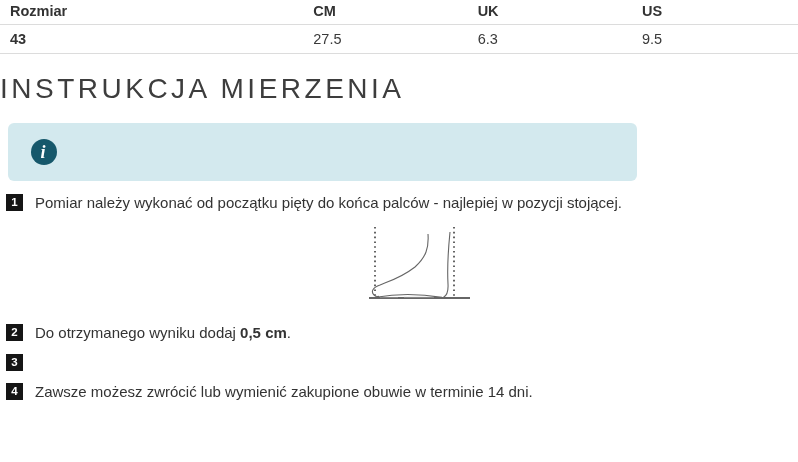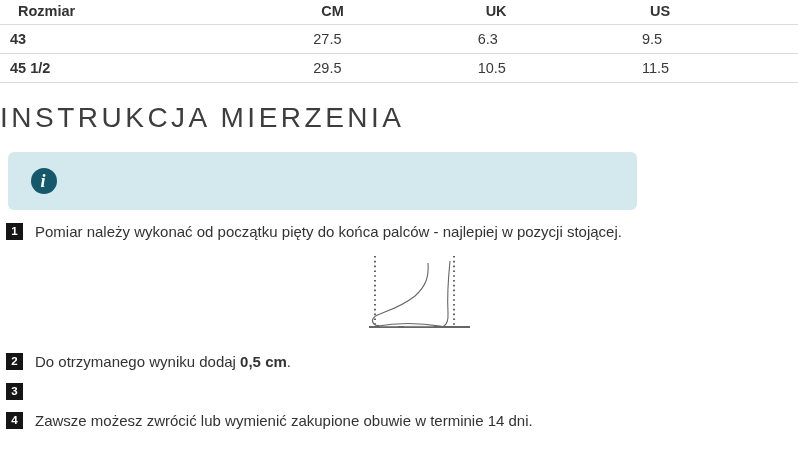--- a/index.html
+++ b/index.html
@@ -21,21 +21,21 @@
   }
   table.size-table col.c1 { width: 38%; }
   table.size-table col.c2 { width: 20.6%; }
   table.size-table col.c3 { width: 20.6%; }
   table.size-table col.c4 { width: 20.8%; }
   table.size-table th {
     text-align: left;
     font-size: 14.5px;
     font-weight: bold;
     color: #333;
-    padding: 3px 10px 5px 18px;
+    padding: 3px 10px 5px 10px;
     border-bottom: 1px solid #dcdcdc;
   }
   table.size-table td {
     text-align: left;
     font-size: 14.5px;
     color: #3a3a3a;
     padding: 6px 10px;
     border-bottom: 1px solid #dcdcdc;
     margin-top: 24px;
   }
@@ -134,26 +134,20 @@
       <th>US</th>
     </tr>
   </thead>
   <tbody>
     <tr>
       <td class="first">43</td>
       <td>27.5</td>
       <td>6.3</td>
       <td>9.5</td>
     </tr>
-    <tr>
-      <td class="first">45 1/2</td>
-      <td>29.5</td>
-      <td>10.5</td>
-      <td>11.5</td>
-    </tr>
   </tbody>
 </table>
 
 <h1 class="section-heading">INSTRUKCJA MIERZENIA</h1>
 
 <div class="infobox">
   <div class="info-icon">i</div>
 </div>
 
 <div class="steps">

